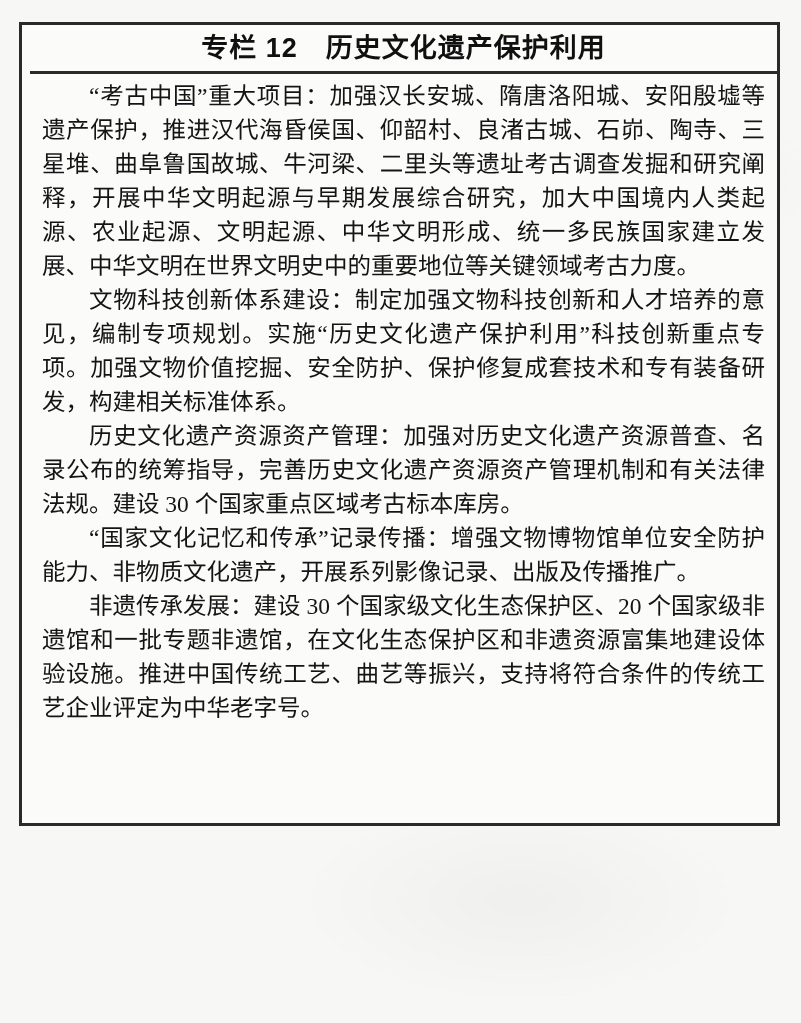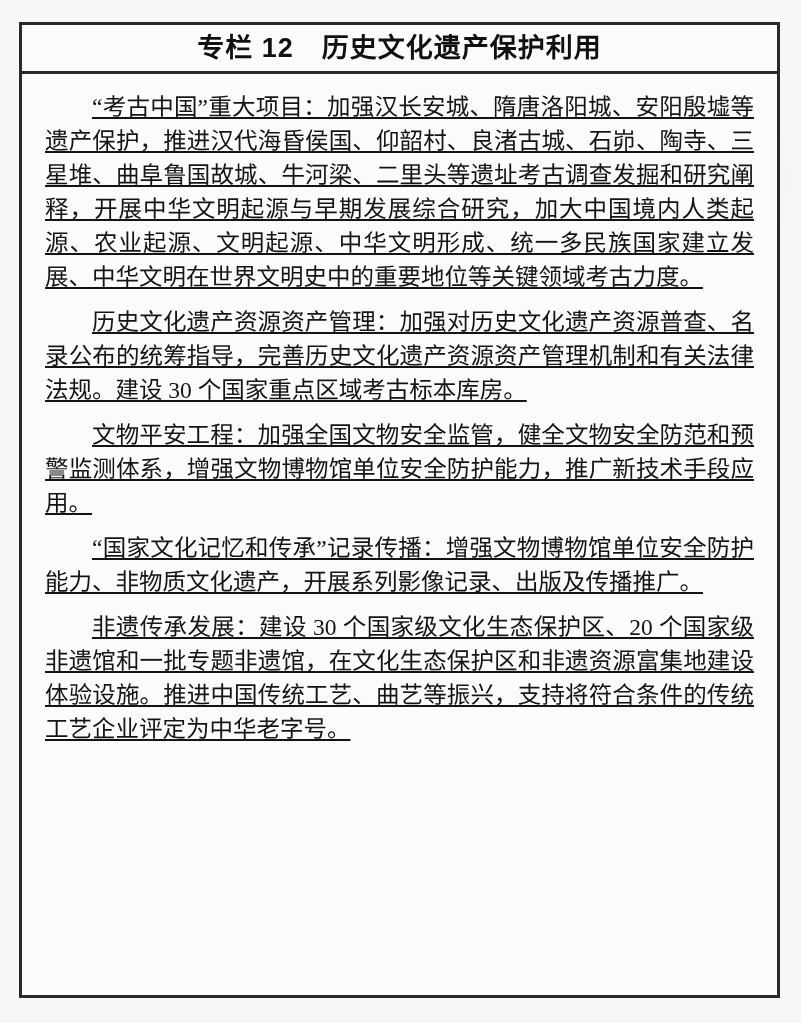--- a/index.html
+++ b/index.html
@@ -24,24 +24,25 @@
       radial-gradient(ellipse 300px 120px at 620px 180px, rgba(0,0,0,0.03), transparent 70%),
       radial-gradient(ellipse 260px 140px at 180px 700px, rgba(0,0,0,0.025), transparent 70%),
       radial-gradient(ellipse 320px 150px at 520px 900px, rgba(0,0,0,0.03), transparent 70%);
     pointer-events: none;
   }
   .panel {
     position: absolute;
     left: 19px;
     top: 22px;
     width: 761px;
-    height: 976px;
+    height: 804px;
     box-sizing: border-box;
     border: 3px solid #2a2a2a;
     background: #fbfbf9;
+    padding-left: 8px;
   }
   .panel-title {
     height: 46px;
     line-height: 46px;
     box-sizing: content-box;
     border-bottom: 3px solid #2a2a2a;
     text-align: center;
     font-family: "Liberation Sans", "DejaVu Sans", sans-serif;
     font-weight: bold;
     font-size: 27px;
@@ -53,31 +54,30 @@
     box-sizing: border-box;
     height: 924px;
     padding: 5px 12px 0 12px;
     font-size: 23.5px;
     line-height: 34px;
     text-align: justify;
     letter-spacing: 0;
     color: #141414;
   }
   .panel-body p {
-    margin: 11px;
+    margin: 0;
     padding: 0;
     text-indent: 2em;
-    text-decoration: underline;
   }
 </style>
 </head>
 <body>
 
 <div class="panel">
   <div class="panel-title">专栏 12　历史文化遗产保护利用</div>
   <div class="panel-body">
     <p>“考古中国”重大项目：加强汉长安城、隋唐洛阳城、安阳殷墟等遗产保护，推进汉代海昏侯国、仰韶村、良渚古城、石峁、陶寺、三星堆、曲阜鲁国故城、牛河梁、二里头等遗址考古调查发掘和研究阐释，开展中华文明起源与早期发展综合研究，加大中国境内人类起源、农业起源、文明起源、中华文明形成、统一多民族国家建立发展、中华文明在世界文明史中的重要地位等关键领域考古力度。</p>
+    <p>文物科技创新体系建设：制定加强文物科技创新和人才培养的意见，编制专项规划。实施“历史文化遗产保护利用”科技创新重点专项。加强文物价值挖掘、安全防护、保护修复成套技术和专有装备研发，构建相关标准体系。</p>
     <p>历史文化遗产资源资产管理：加强对历史文化遗产资源普查、名录公布的统筹指导，完善历史文化遗产资源资产管理机制和有关法律法规。建设 30 个国家重点区域考古标本库房。</p>
-    <p>文物平安工程：加强全国文物安全监管，健全文物安全防范和预警监测体系，增强文物博物馆单位安全防护能力，推广新技术手段应用。</p>
     <p>“国家文化记忆和传承”记录传播：增强文物博物馆单位安全防护能力、非物质文化遗产，开展系列影像记录、出版及传播推广。</p>
     <p>非遗传承发展：建设 30 个国家级文化生态保护区、20 个国家级非遗馆和一批专题非遗馆，在文化生态保护区和非遗资源富集地建设体验设施。推进中国传统工艺、曲艺等振兴，支持将符合条件的传统工艺企业评定为中华老字号。</p>
   </div>
 </div>
 
 </body></html>

